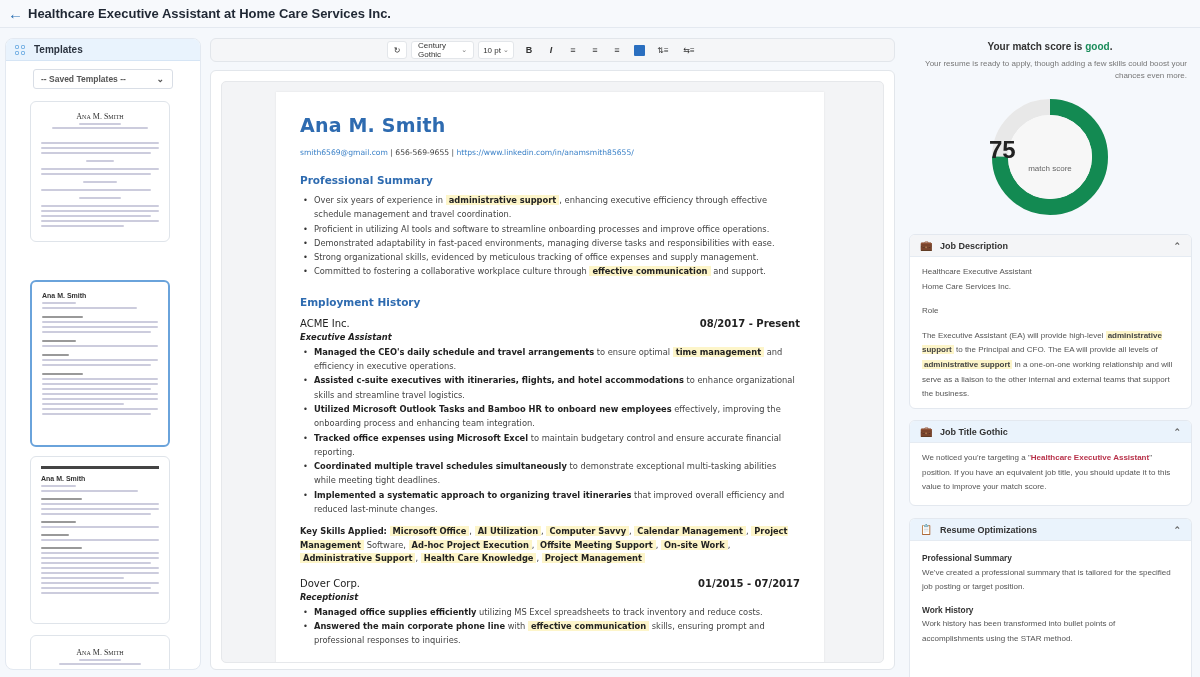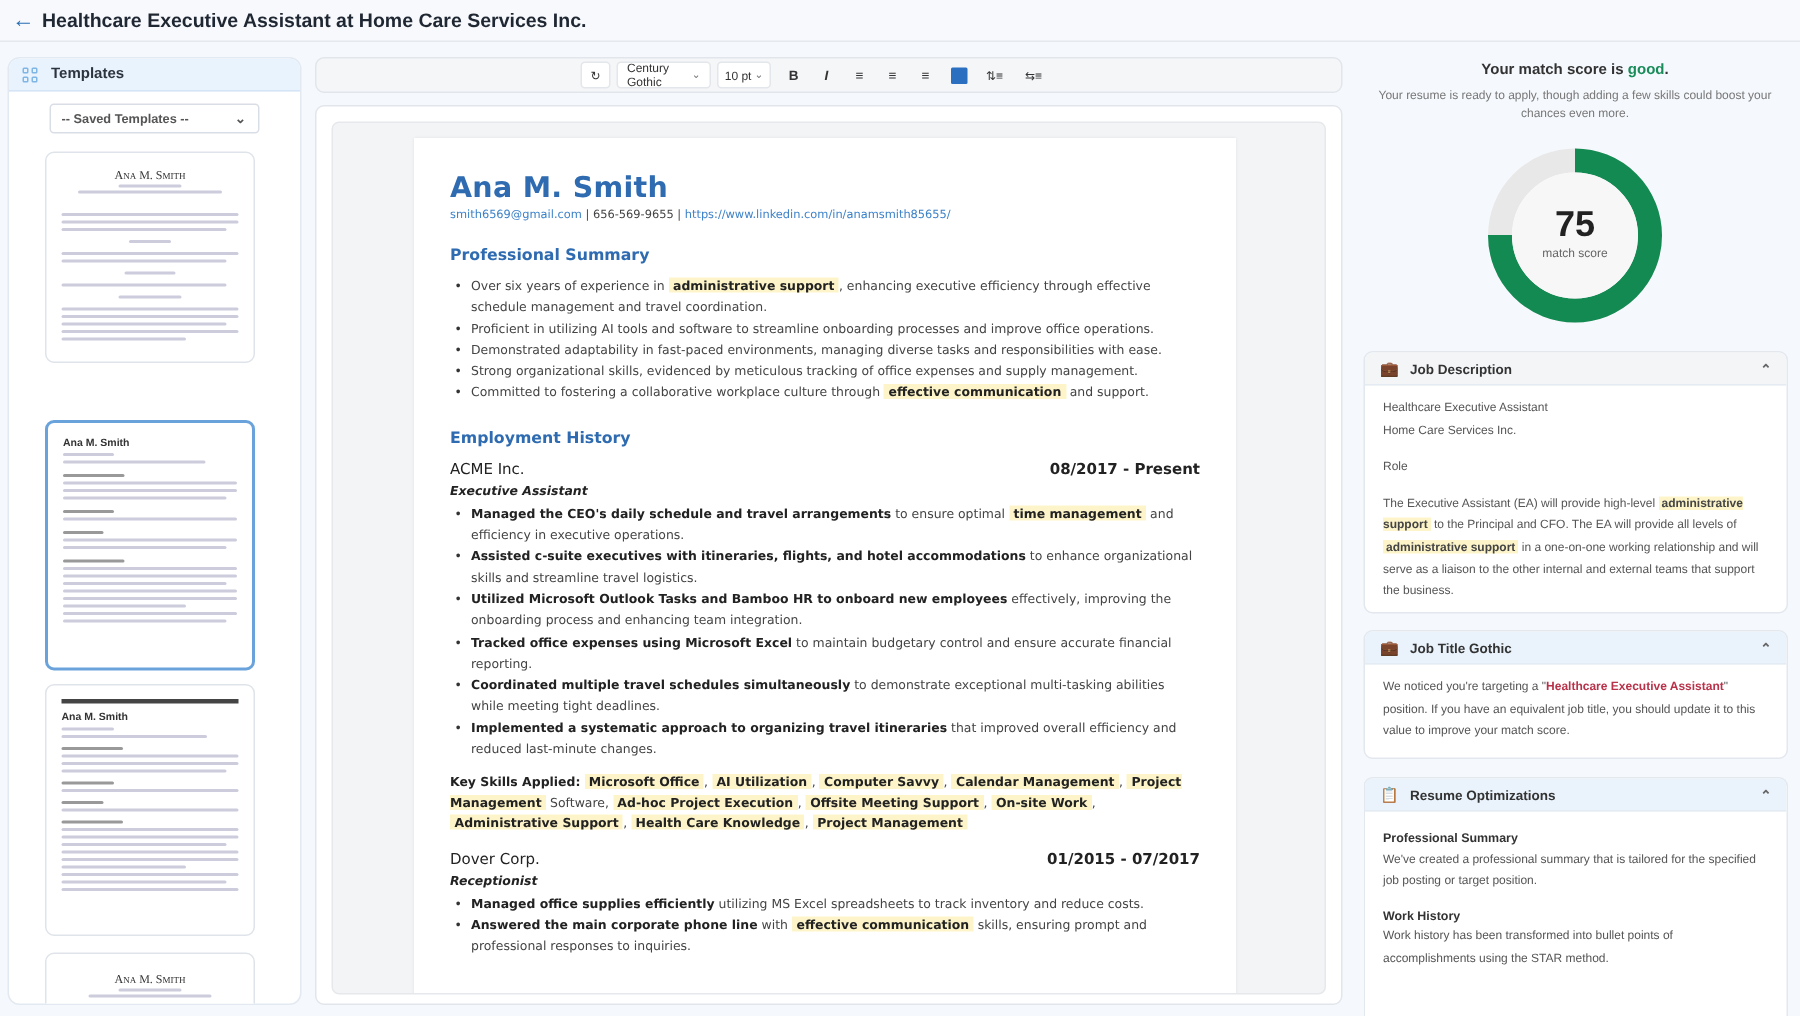--- a/index.html
+++ b/index.html
@@ -28,40 +28,40 @@
 
 
 .toolbar{position:absolute;left:210px;top:38px;width:685px;height:24px;background:#f5f6f8;border:1px solid #e2e6eb;border-radius:6px;display:flex;align-items:center;padding-left:176px}
 .tb-btn{height:18px;border:1px solid #e3e6ea;background:#fff;border-radius:3px;display:flex;align-items:center;justify-content:center;font-size:8px;color:#333;margin-right:4px}
 .tb-ico{width:22px;height:18px;display:flex;align-items:center;justify-content:center;font-size:9px;color:#333;cursor:pointer}
 .swatch{width:11px;height:11px;background:#2a6fc0;border-radius:1px}
 .editor-outer{position:absolute;left:210px;top:70px;width:685px;height:600px;background:#fff;border:1px solid #e2e6eb;border-radius:6px}
 .editor-inner{position:absolute;left:10px;top:10px;width:663px;height:582px;background:#f3f4f6;border:1px solid #e6e8eb;border-radius:5px;overflow:hidden}
 .paper{position:absolute;left:54px;top:10px;width:548px;height:600px;background:#fff;padding:22px 24px 0 24px;font-family:"DejaVu Sans",sans-serif;color:#333;box-shadow:0 0 2px rgba(0,0,0,.08)}
 .name{font-size:19px;font-weight:bold;color:#2e6bb0;letter-spacing:.2px}
-.contact{font-size:7.6px;color:#444;margin-top:2px}
+.contact{font-size:7.6px;color:#444;margin-top:12px}
 .contact .lnk{color:#3c82c8}
 .sec{font-size:10.5px;font-weight:bold;color:#2e6bb0;margin-top:17px}
 ul{list-style:none;margin-top:7px}
 li{position:relative;padding-left:14px;font-size:8.3px;line-height:14.3px;color:#444}
 li:before{content:"•";position:absolute;left:3px;top:0;color:#333}
 .hl{background:#fdf5c9;font-weight:bold;color:#222;padding:0 3px}
 b{color:#222}
 .job{display:flex;justify-content:space-between;font-size:10px;margin-top:10px;color:#222}
 .job .d{font-weight:bold}
 .role{font-size:8.3px;font-style:italic;font-weight:bold;color:#222;margin-top:3px}
 .ks{font-size:8.3px;line-height:13.4px;color:#444;margin-top:9px}
 
 
 .right{position:absolute;left:905px;top:38px;width:290px}
 .score-h{text-align:center;font-size:10px;font-weight:bold;color:#333;margin-top:3px}
 .score-h .g{color:#1a8c5a}
-.score-s{text-align:center;font-size:8px;color:#777;line-height:12px;margin:6px 8px 0}
+.score-s{text-align:right;font-size:8px;color:#777;line-height:12px;margin:6px 8px 0}
 .donut{position:absolute;left:84px;top:58px;width:122px;height:122px}
-.donut .n{position:absolute;left:0;top:40px;width:122px;text-align:center;font-size:24px;font-weight:bold;color:#222}
+.donut .n{position:absolute;left:0;top:40px;width:122px;font-size:24px;font-weight:bold;color:#222}
 .donut .l{position:absolute;left:0;top:68px;width:122px;text-align:center;font-size:8px;color:#666}
 .card{position:absolute;left:4px;width:283px;background:#fff;border:1px solid #e3e8ef;border-radius:6px;overflow:hidden}
 .card .ch{height:22px;display:flex;align-items:center;padding:0 10px;font-size:9px;font-weight:bold;color:#333;border-bottom:1px solid #e5ebf2}
 .card .ch.blue{background:#eaf3fc}
 .card .ch.gray{background:#f4f5f7}
 .card .ch .ci{width:11px;color:#5aa7e0;margin-right:9px;font-size:10px}
 .card .ch .up{margin-left:auto;color:#666;font-size:9px}
 .card .cb{padding:8px 12px 8px 12px;font-size:8px;line-height:14.6px;color:#555}
 .card .cb .hl2{background:#fdf5c9;font-weight:bold;color:#444;padding:0 2px}
 .card .cb .red{color:#b8324a;font-weight:bold}

